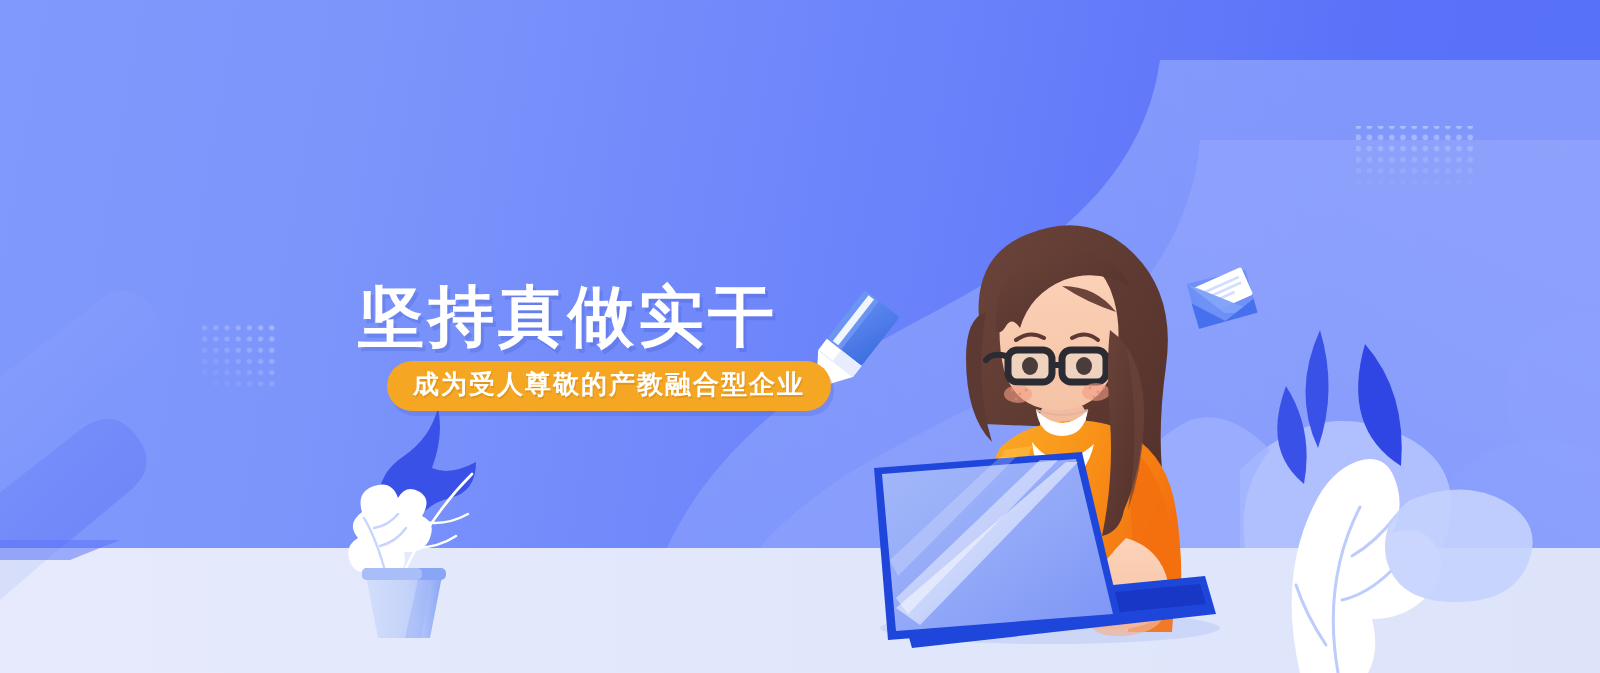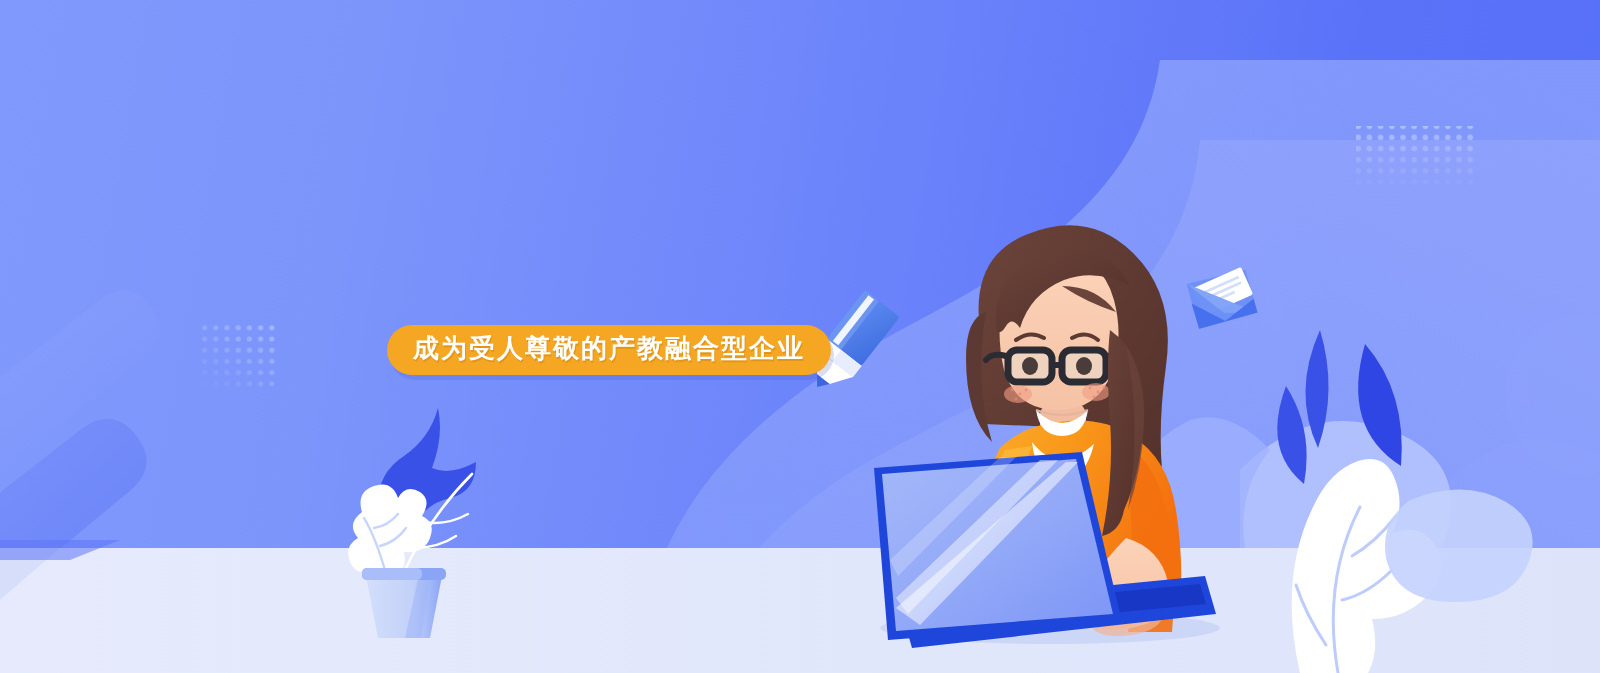--- a/index.html
+++ b/index.html
@@ -34,21 +34,21 @@
     font-family:"Liberation Sans", sans-serif;
     font-size:66px;
     font-weight:bold;
     letter-spacing:4px;
     color:#ffffff;
     line-height:1;
     white-space:nowrap;
     text-shadow:3px 4px 0 rgba(60,85,200,0.25);
   }
   .pill {
-    margin-top:42px;
+    margin-top:12px;
     margin-left:29px;
     display:inline-block;
     background:#F5A623;
     border-radius:28px;
     padding:9px 26px 11px 26px;
     box-shadow:3px 5px 0 rgba(60,85,200,0.20);
   }
   .pill-text {
     font-family:"Liberation Sans", sans-serif;
     font-size:26px;
@@ -138,20 +138,21 @@
 
     <rect x="196" y="320" width="82" height="70" fill="url(#dotsL)" mask="url(#mL)"></rect>
     <rect x="1356" y="126" width="122" height="66" fill="url(#dotsR)" mask="url(#mR)"></rect>
 
     <rect x="0" y="548" width="1600" height="125" fill="url(#gFloor)"></rect>
     <path d="M0 548 L0 600 L60 548 Z" fill="#C9D4F8" opacity="0.55"></path>
     <path d="M0 540 L120 540 L70 560 L0 560 Z" fill="#5C74F7" opacity="0.55"></path>
   </svg>
 
   <div class="text-block">
+    <div class="headline">坚持真做实干</div>
     <div class="pill">
       <div class="pill-text">成为受人尊敬的产教融合型企业</div>
     </div>
   </div>
 
   <svg class="fg-svg" viewBox="0 0 1600 673" preserveAspectRatio="none">
     <defs>
       <linearGradient id="gHair" x1="0" y1="0" x2="1" y2="1">
         <stop offset="0" stop-color="#6B443A"></stop>
           <stop offset="1" stop-color="#512F29"></stop>

